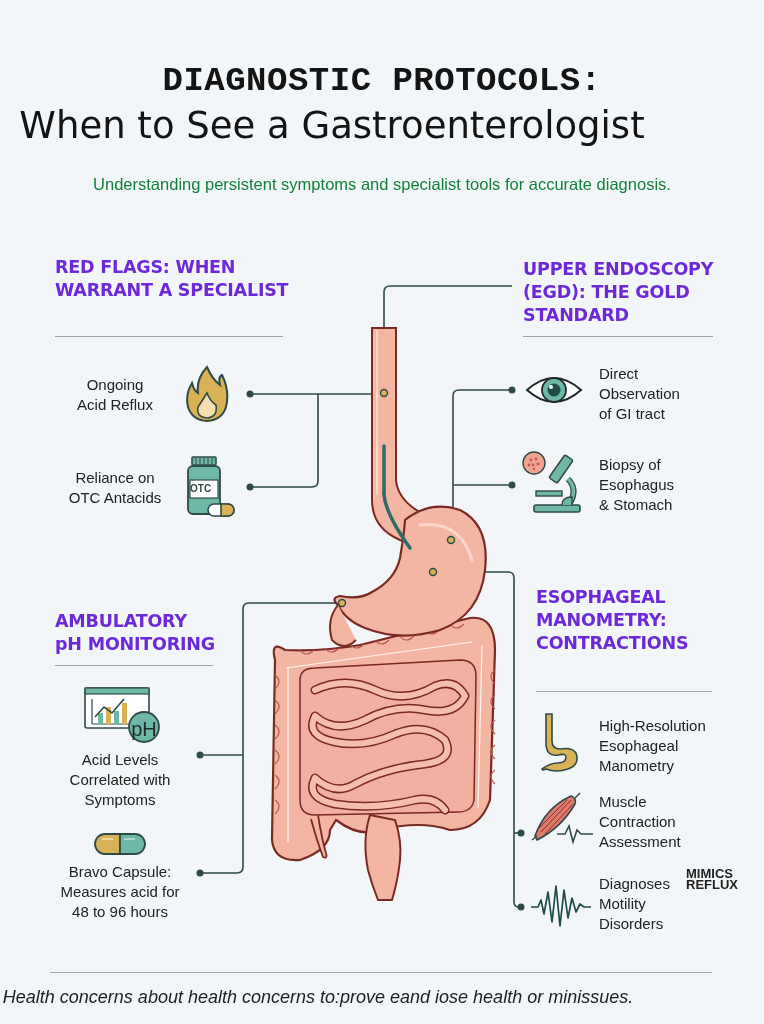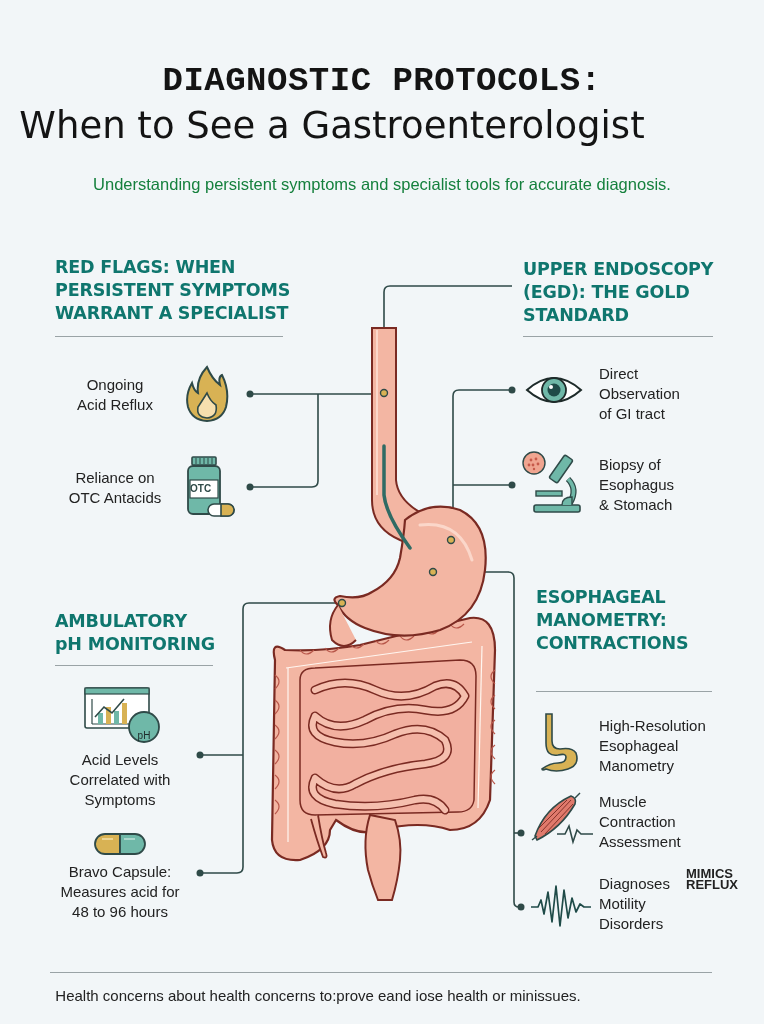--- a/index.html
+++ b/index.html
@@ -1,26 +1,26 @@
 <!DOCTYPE html>
 <html><head>
 <meta charset="utf-8">
 <style>
   html,body{margin:0;padding:0;}
   body{width:764px;height:1024px;background:#f2f6f8;font-family:"Liberation Sans",sans-serif;color:#1c1c1c;position:relative;overflow:hidden;}
   .abs{position:absolute;}
   .title1{left:0;width:764px;top:62px;text-align:center;font-size:34px;font-weight:bold;letter-spacing:0.5px;color:#141414;font-family:Liberation Mono, monospace;}
   .title2{left:0;width:664px;top:104px;text-align:center;font-size:37px;color:#141414;font-family:"DejaVu Sans",sans-serif;}
   .subtitle{left:0;width:764px;top:175px;text-align:center;font-size:16.5px;color:#15803d;}
-  .sec-head{font-weight:bold;font-size:17.5px;line-height:23px;color:#0f766e;font-family:"DejaVu Sans",sans-serif;letter-spacing:-0.2px;}
+  .sec-head{font-weight:bold;font-size:17.5px;line-height:23px;color:#6d28d9;font-family:"DejaVu Sans",sans-serif;letter-spacing:-0.2px;}
   .rule{height:1px;background:#9aa3a6;}
   .item-text{font-size:15px;line-height:20px;color:#222;}
   .center{text-align:center;}
   .mimics{font-size:13px;font-weight:bold;line-height:11px;color:#222;}
-  .footer{left:0;width:636px;top:987px;text-align:center;font-size:15px;color:#222;}
+  .footer{left:0;width:636px;top:987px;text-align:center;font-size:18px;color:#222;font-style:italic;}
   svg{display:block;}
 </style>
 </head>
 <body>
 
 <div class="abs title1">DIAGNOSTIC PROTOCOLS:</div>
 <div class="abs title2">When to See a Gastroenterologist</div>
 <div class="abs subtitle">Understanding persistent symptoms and specialist tools for accurate diagnosis.</div>
 
 <svg class="abs" style="left:0;top:0" width="764" height="1024">
@@ -94,21 +94,20 @@
   <g fill="#d8b254" stroke="#2f4a48" stroke-width="1.4">
     <circle cx="384" cy="393" r="3.5"></circle>
     <circle cx="451" cy="540" r="3.5"></circle>
     <circle cx="433" cy="572" r="3.5"></circle>
     <circle cx="342" cy="603" r="3.5"></circle>
   </g>
 </svg>
 
 <div class="abs sec-head" style="left:55px;top:256px;">
   <div>RED FLAGS: WHEN</div>
-  <div>PERSISTENT SYMPTOMS</div>
   <div>WARRANT A SPECIALIST</div>
 </div>
 <div class="abs rule" style="left:55px;top:336px;width:228px;"></div>
 
 <div class="abs item-text center" style="left:50px;top:375px;width:130px;">
   <div>Ongoing</div>
   <div>Acid Reflux</div>
 </div>
 <svg class="abs" style="left:184px;top:365px" width="46" height="58">
   <path d="M23 2 Q28 14 36 20 Q34 12 38 10 Q46 26 42 42 Q38 55 23 56 Q8 55 4 42 Q1 30 8 18 Q10 26 14 28 Q12 14 23 2 Z" fill="#d8b254" stroke="#2f4a48" stroke-width="2"></path>
@@ -191,21 +190,21 @@
     <rect x="1" y="1" width="64" height="6" fill="#6fb8a8" stroke="#2f4a48" stroke-width="1.2"></rect>
     <line x1="8" y1="12" x2="8" y2="37" stroke="#2f4a48" stroke-width="1.2"></line>
     <line x1="8" y1="37" x2="60" y2="37" stroke="#2f4a48" stroke-width="1.2"></line>
     <rect x="14" y="26" width="5" height="11" fill="#6fb8a8"></rect>
     <rect x="22" y="20" width="5" height="17" fill="#d8b254"></rect>
     <rect x="30" y="24" width="5" height="13" fill="#6fb8a8"></rect>
     <rect x="38" y="16" width="5" height="21" fill="#d8b254"></rect>
     <polyline points="11,30 20,20 28,26 40,12" fill="none" stroke="#2f4a48" stroke-width="1.6"></polyline>
     <circle cx="60" cy="40" r="15" fill="#6fb8a8" stroke="#2f4a48" stroke-width="1.8"></circle>
   </svg>
-  <span class="abs" style="left:45px;top:31px;width:30px;text-align:center;font-size:10px;color:#1e2b2a;margin-top:12px;">pH</span>
+  <span class="abs" style="left:45px;top:31px;width:30px;text-align:center;font-size:20px;color:#1e2b2a;">pH</span>
 </div>
 <div class="abs item-text center" style="left:50px;top:750px;width:140px;">
   <div>Acid Levels</div>
   <div>Correlated with</div>
   <div>Symptoms</div>
 </div>
 
 <svg class="abs" style="left:93px;top:833px" width="54" height="22">
   <path d="M27 1 H12 a10 10 0 0 0 0 20 H27 Z" fill="#d8b254" stroke="#2f4a48" stroke-width="1.8"></path>
   <path d="M27 1 H42 a10 10 0 0 1 0 20 H27 Z" fill="#6fb8a8" stroke="#2f4a48" stroke-width="1.8"></path>

